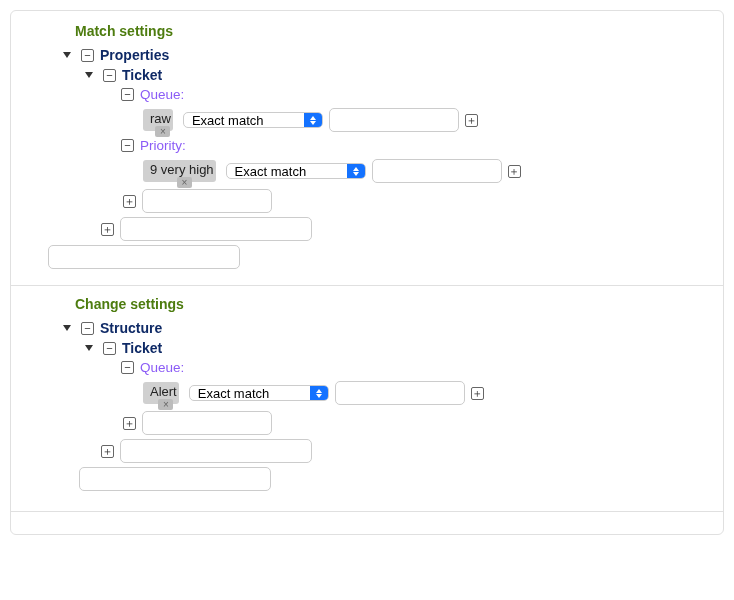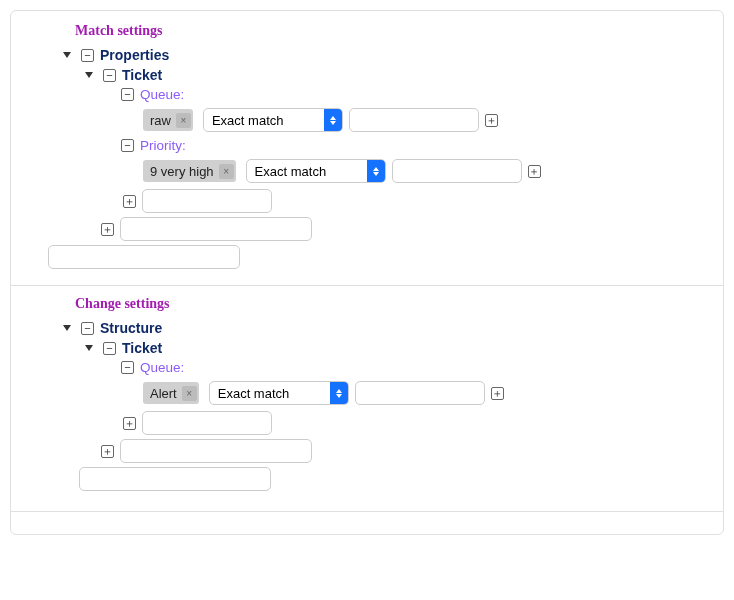--- a/index.html
+++ b/index.html
@@ -33,24 +33,23 @@
     .tri-small {
       display: inline-block;
       width: 0; height: 0;
       border-left: 4px solid transparent;
       border-right: 4px solid transparent;
       border-top: 6px solid #333;
       margin-right: 4px;
     }
     .section-title {
       font-weight: 700;
-      color: #a21caf;
+      color: #4d7c0f;
       font-size: 14px;
       margin: 4px 0 8px 52px;
-      font-family: Liberation Serif, serif;
     }
     .row {
       display: flex;
       align-items: center;
       gap: 6px;
       margin: 4px 0;
     }
     .indent-1 { margin-left: 40px; }
     .indent-2 { margin-left: 62px; }
     .indent-3 { margin-left: 98px; }
@@ -84,36 +83,37 @@
     .tag {
       display: inline-flex;
       align-items: center;
       background: #d0d0d0;
       border-radius: 3px;
       padding: 2px 2px 2px 7px;
       font-size: 13px;
       color: #222;
       height: 22px;
       margin-right: 4px;
+      flex-direction: column;
     }
     .tag-x {
       background: #bcbcbc;
       width: 15px; height: 15px;
       border-radius: 2px;
       margin-left: 5px;
       display: inline-flex;
       align-items: center;
       justify-content: center;
       font-size: 10px;
       color: #666;
       cursor: pointer;
     }
     .select {
       position: relative;
-      height: 24px;
+      height: 16px;
       border: 1px solid #ccc;
       border-radius: 5px;
       padding: 0 22px 0 8px;
       font-size: 13px;
       display: inline-flex;
       align-items: center;
       background: #fff;
       min-width: 140px;
     }
     .select-arrows {

